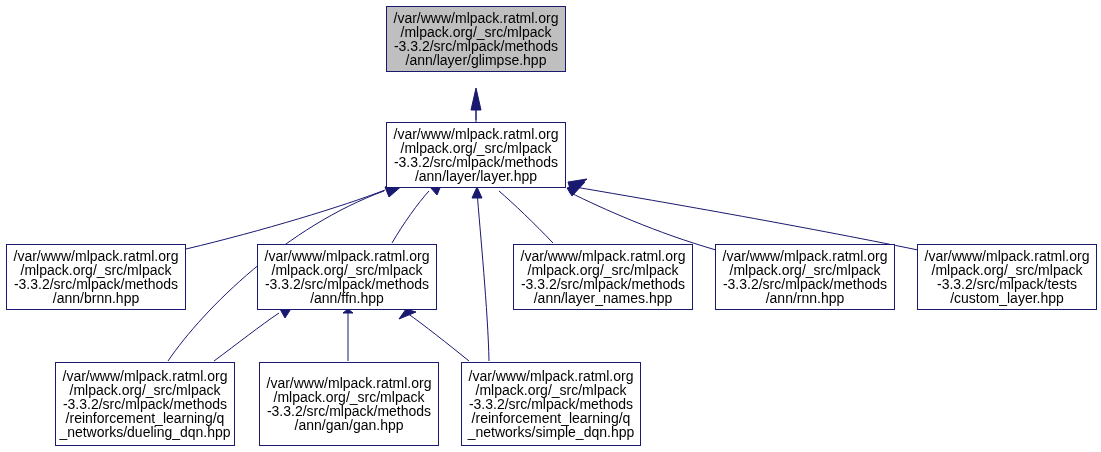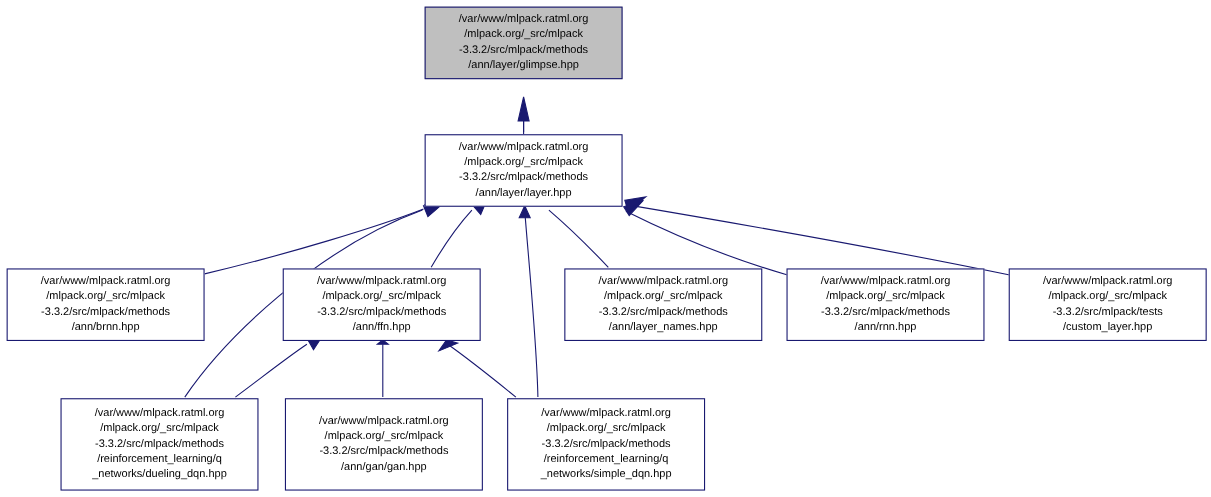--- a/index.html
+++ b/index.html
@@ -23,21 +23,21 @@
     width: 1101px;
     height: 452px;
     pointer-events: none;
   }
   .node {
     position: absolute;
     box-sizing: border-box;
     border: 1px solid #191970;
     background: #ffffff;
     color: #000000;
-    font-size: 10px;
+    font-size: 14px;
     line-height: 14px;
     text-align: center;
     display: flex;
     flex-direction: column;
     align-items: center;
     justify-content: center;
     white-space: pre-line;
     padding: 2px 3px;
     overflow: hidden;
   }

